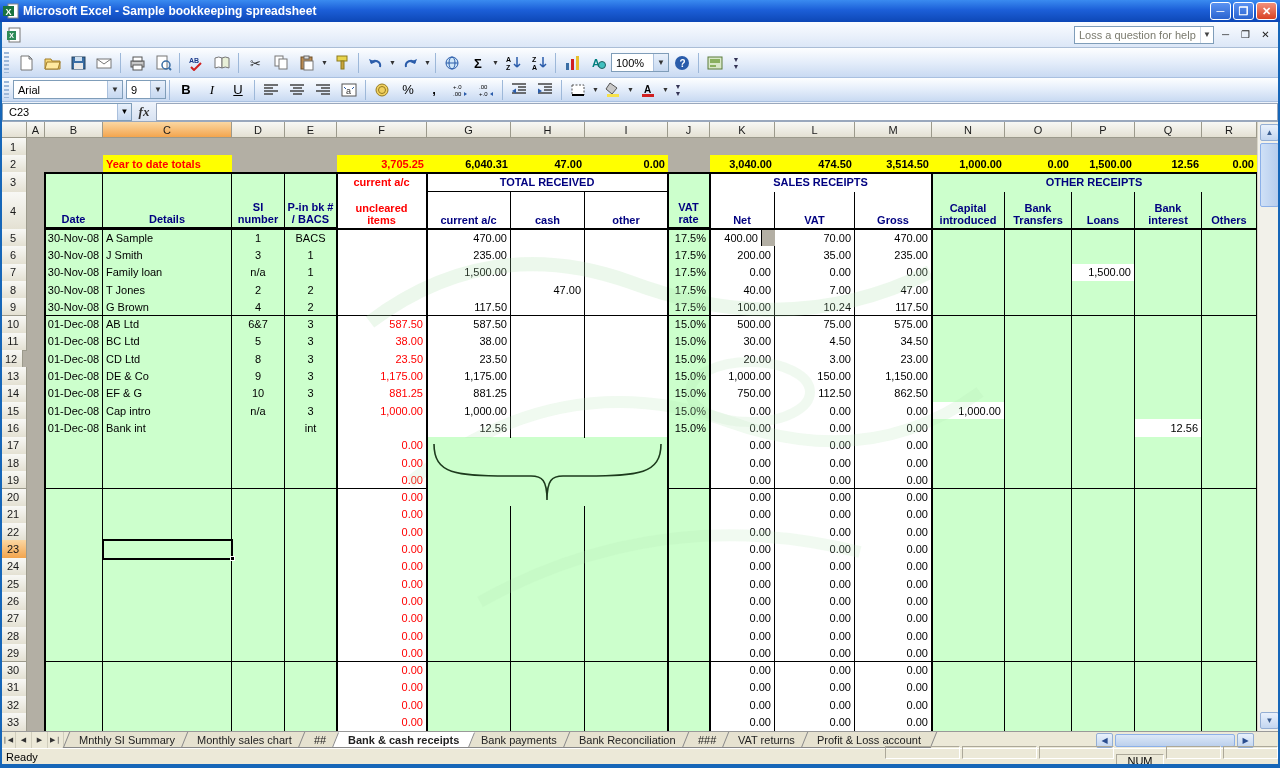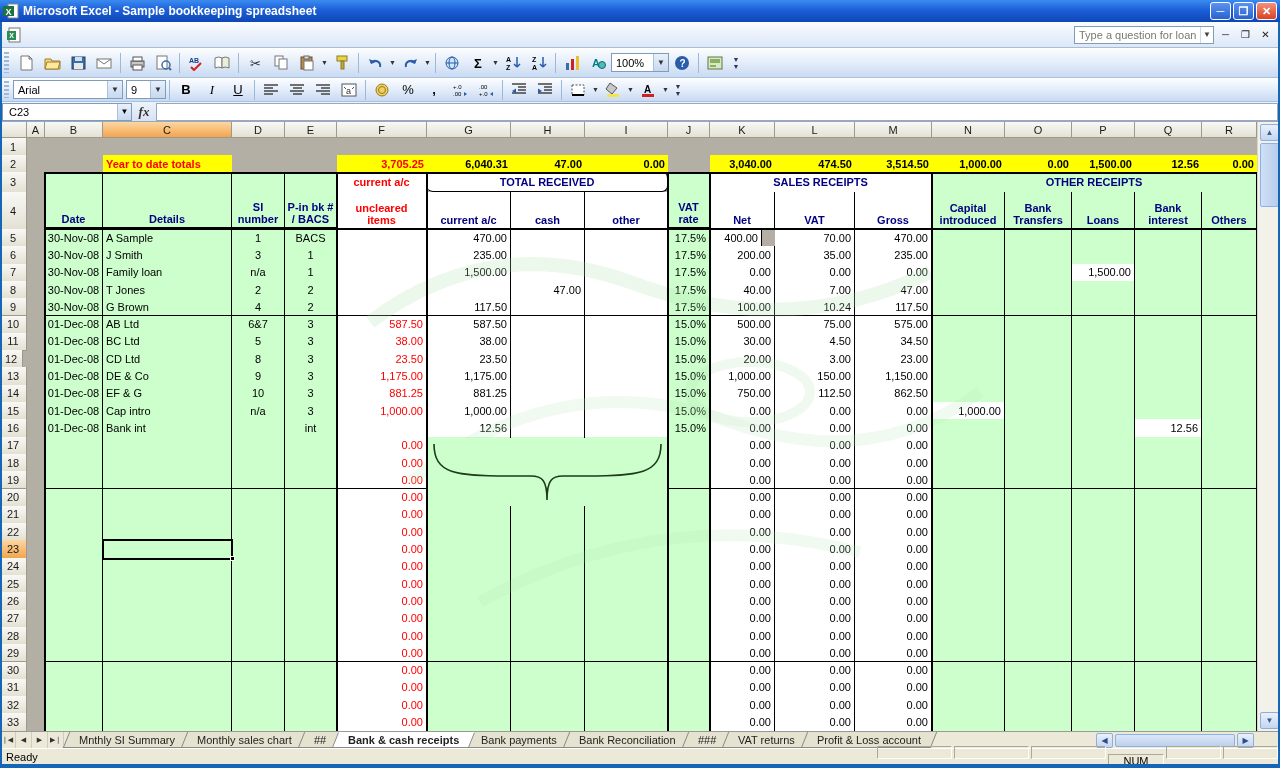--- a/index.html
+++ b/index.html
@@ -156,21 +156,21 @@
     <span class="winbtn close">✕</span>
   </div>
 
   <div id="menubar">
     <svg class="docicon" viewBox="0 0 16 16">
       <rect x="3" y="1" width="11" height="14" fill="#fff" stroke="#777"></rect>
       <rect x="1" y="4" width="9" height="9" fill="#2e8b57"></rect>
       <text x="5.5" y="11" font-size="7" font-weight="bold" fill="#fff" text-anchor="middle">X</text>
     </svg>
     <div id="helpbox">
-      <span>Type a question for loan</span>
+      <span>Loss a question for help</span>
       <span class="arrow">▼</span>
     </div>
     <span class="mwin">─</span>
     <span class="mwin">❐</span>
     <span class="mwin" style="margin-right:6px;">✕</span>
   </div>
 
   <div id="stdbar" class="toolbar">
       <span class="grip"></span>
       <span class="tbtn">
@@ -515,21 +515,21 @@
       <div class="cell yellow bold num" style="left: 1202px; top: 33px; width: 55px; height: 17px;">0.00</div>
       <div class="cell tc green hdrtxt bot" style="left: 45px; top: 50px; width: 58px; height: 56px;">Date</div>
       <div class="cell tc green hdrtxt bot" style="left: 103px; top: 50px; width: 129px; height: 56px;">Details</div>
       <div class="cell tc green hdrtxt bot" style="left: 232px; top: 50px; width: 53px; height: 56px;">SI
 number</div>
       <div class="cell tc green hdrtxt bot" style="left: 285px; top: 50px; width: 52px; height: 56px;">P-in bk #
 / BACS</div>
       <div class="cell tc white hdrtxt redhdr nb" style="left: 337px; top: 50px; width: 90px; height: 20px;">current a/c</div>
       <div class="cell tc white hdrtxt redhdr bot" style="left: 337px; top: 70px; width: 90px; height: 37px;">uncleared
 items</div>
-      <div class="cell tc white hdrtxt" style="left: 427px; top: 50px; width: 241px; height: 20px; border-radius: 6px;">TOTAL RECEIVED</div>
+      <div class="cell tc white hdrtxt" style="left: 427px; top: 50px; width: 241px; height: 20px;">TOTAL RECEIVED</div>
       <div class="cell tc white hdrtxt bot" style="left: 427px; top: 70px; width: 84px; height: 37px;">current a/c</div>
       <div class="cell tc white hdrtxt bot" style="left: 511px; top: 70px; width: 74px; height: 37px;">cash</div>
       <div class="cell tc white hdrtxt bot" style="left: 585px; top: 70px; width: 83px; height: 37px;">other</div>
       <div class="cell tc green hdrtxt bot" style="left: 668px; top: 50px; width: 42px; height: 56px;">VAT
 rate</div>
       <div class="cell tc white hdrtxt nb" style="left: 710px; top: 50px; width: 222px; height: 20px;">SALES RECEIPTS</div>
       <div class="cell tc white hdrtxt bot" style="left: 710px; top: 70px; width: 65px; height: 37px;">Net</div>
       <div class="cell tc white hdrtxt bot" style="left: 775px; top: 70px; width: 80px; height: 37px;">VAT</div>
       <div class="cell tc white hdrtxt bot" style="left: 855px; top: 70px; width: 77px; height: 37px;">Gross</div>
       <div class="cell tc green hdrtxt nb" style="left: 932px; top: 50px; width: 325px; height: 20px;">OTHER RECEIPTS</div>
@@ -1102,21 +1102,21 @@
       <span class="hsbtn" style="margin-right:26px;">▶</span>
     </span>
   </div>
 
   <div id="statusbar">
     <span id="status-left">Ready</span>
     <span style="margin-left:auto;display:flex;">
       <span class="spanel" style="width:75px;"></span>
       <span class="spanel" style="width:75px;"></span>
       <span class="spanel" style="width:75px;"></span>
-      <span class="spanel" style="width:56px;margin-top:8px;" id="numpanel">NUM</span>
+      <span class="spanel" style="width:48px;margin-top:8px;" id="numpanel">NUM</span>
       <span class="spanel" style="width:55px;"></span>
       <span class="spanel" style="width:55px;margin-right:2px;"></span>
     </span>
   </div>
   <div id="bottomedge"></div>
   <div id="rightedge"></div>
   <div id="leftedge"></div>
 </div>
 
 </body></html>

